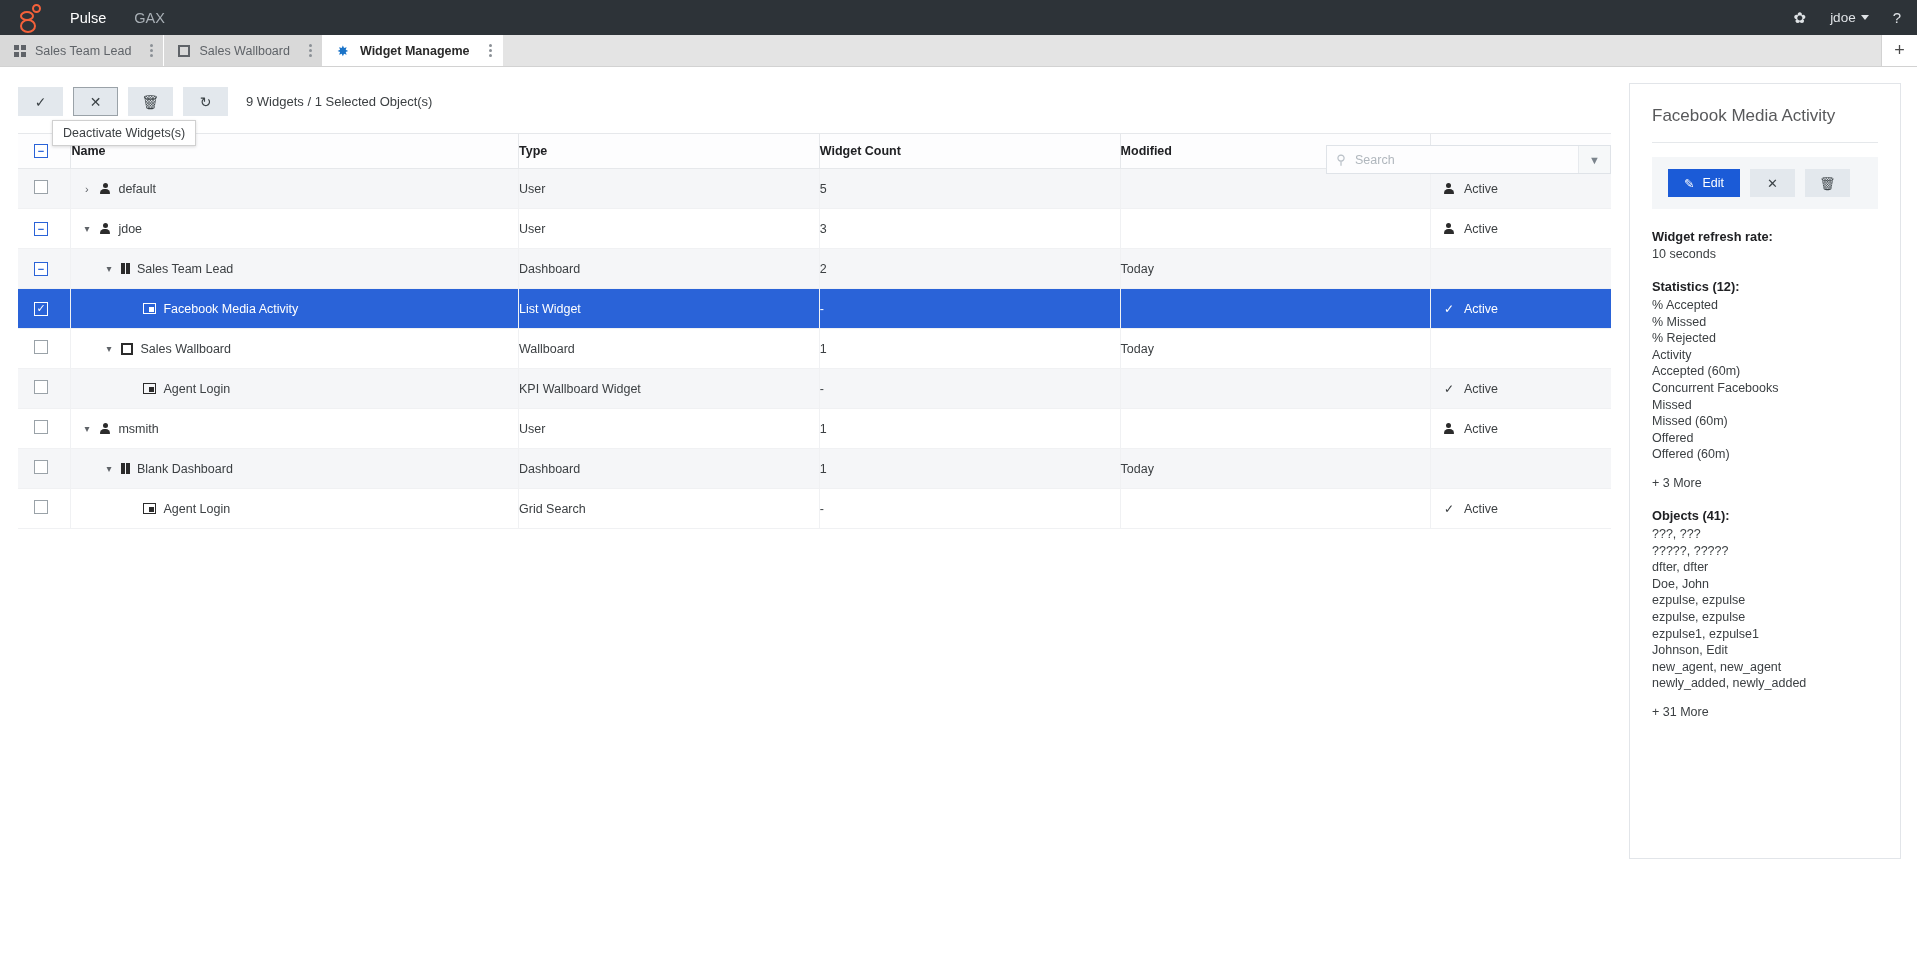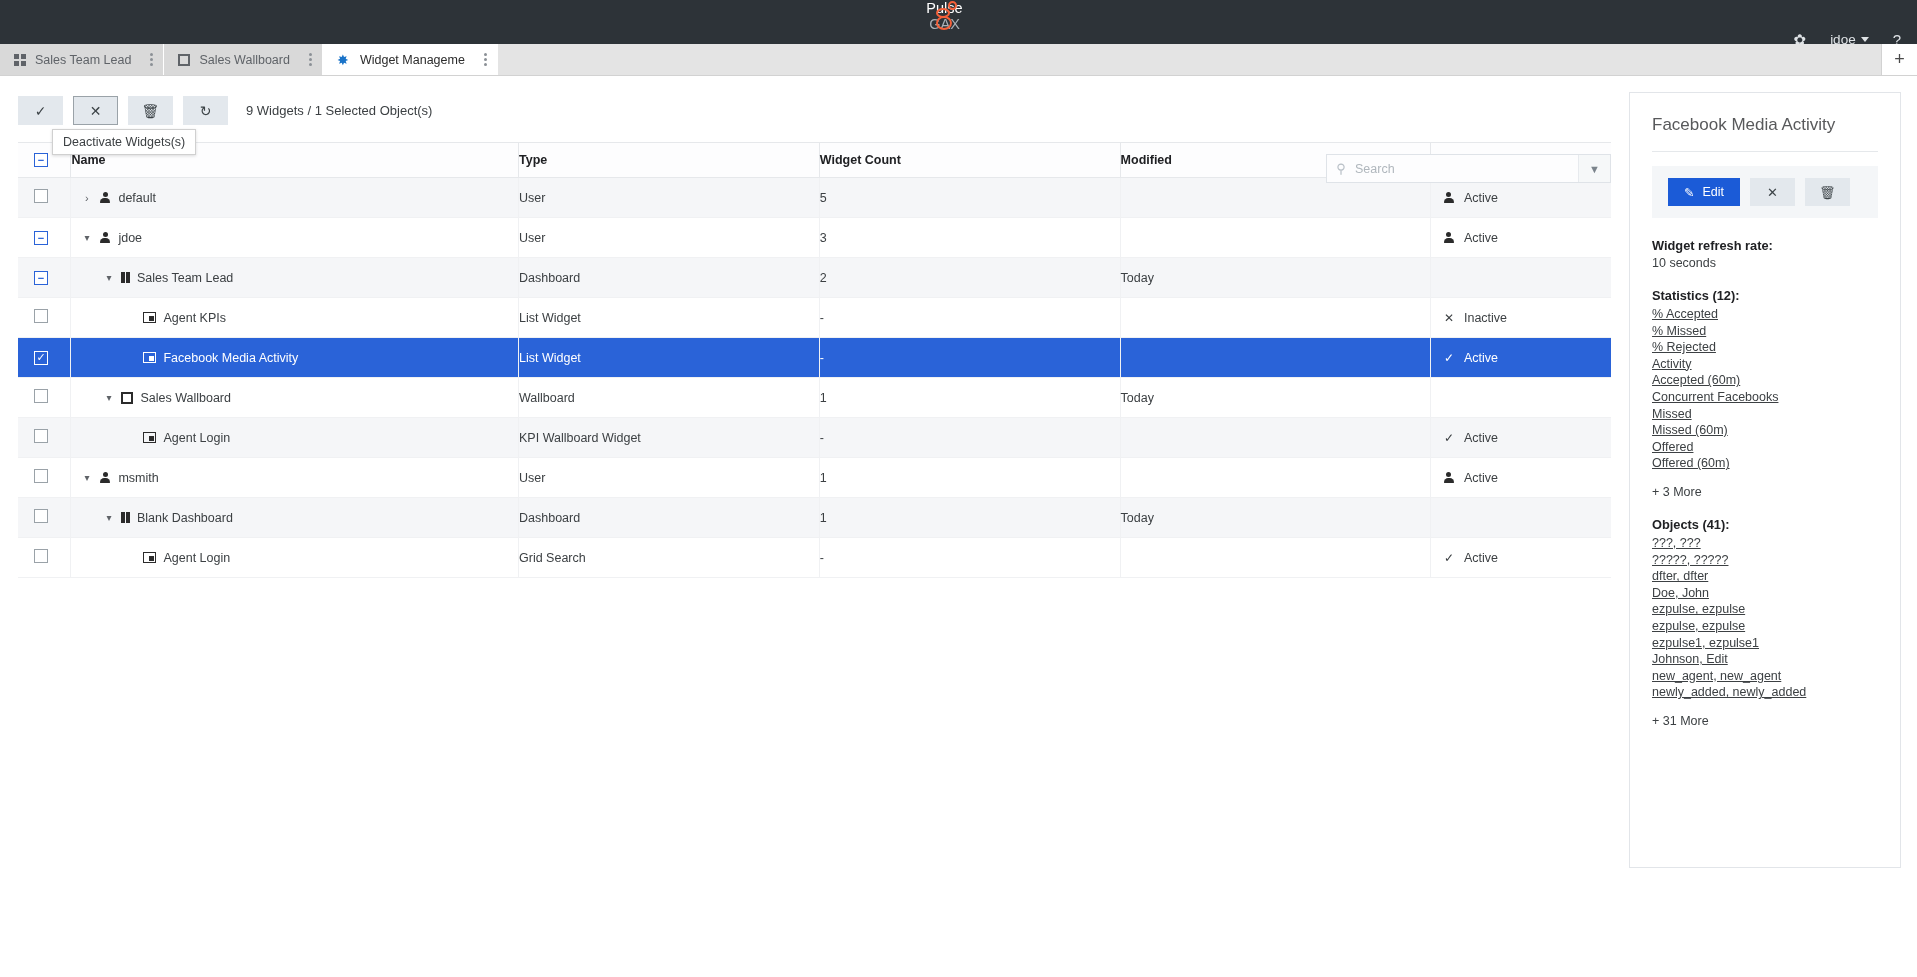--- a/index.html
+++ b/index.html
@@ -5,24 +5,23 @@
   * { box-sizing: border-box; margin: 0; padding: 0; }
   html, body {
     width: 1917px; height: 977px;
     background: #ffffff;
     font-family: "Liberation Sans", sans-serif;
     overflow: hidden;
   }
 
   
   .topbar {
-    height: 44px; background: #2d3338;
+    height: 35px; background: #2d3338;
     display: flex; align-items: center;
     padding: 0 16px;
-    flex-direction: column;
   }
   .logo { width: 34px; height: 30px; position: relative; margin-right: 20px; }
   .logo .ring1 { position: absolute; left: 16px; top: 1px; width: 9px; height: 9px;
                  border: 2px solid #f4613a; border-radius: 50%; }
   .logo .ring2 { position: absolute; left: 4px; top: 8px; width: 14px; height: 10px;
                  border: 2.5px solid #f4613a; border-radius: 50%; }
   .logo .ring3 { position: absolute; left: 4px; top: 16px; width: 16px; height: 14px;
                  border: 2.5px solid #f4613a; border-radius: 50%; }
   .navlink { color: #ffffff; font-size: 14.5px; margin-right: 28px; cursor: pointer; }
   .navlink.dim { color: #a9b0b6; }
@@ -41,21 +40,21 @@
   }
   .tab {
     display: flex; align-items: center; gap: 9px;
     padding: 0 10px 0 14px; min-width: 150px;
     background: #d9d9d9; border-right: 1px solid #ffffff;
     cursor: pointer; position: relative;
   }
   .tab.active { background: #ffffff; }
   .tab-label { font-size: 12.5px; color: #5f6368; white-space: nowrap;
                overflow: hidden; text-overflow: clip; max-width: 110px; }
-  .tab.active .tab-label { color: #2b2b2b; font-weight: normal; }
+  .tab.active .tab-label { color: #2b2b2b; font-weight: bold; }
   .tab-kebab { margin-left: auto; color: #8b9096; font-size: 12px; letter-spacing: 0;
                line-height: 1; padding-left: 10px; }
   .tab-kebab i { display:block; width:3px; height:3px; background:#8b9096; border-radius:50%; margin:2px 0; }
   .ico-grid4 { display: grid; grid-template-columns: 5px 5px; grid-template-rows: 5px 5px;
                gap: 2px; }
   .ico-grid4 span { background: #5f6368; display:block; }
   .ico-square { width: 12px; height: 12px; border: 2px solid #5f6368; }
   .ico-gear { width: 14px; height: 14px; color: #1a73c8; font-size: 14px; line-height: 14px; }
   .tab-add {
     margin-left: auto; width: 36px; display: flex; align-items: center; justify-content: center;
@@ -173,21 +172,21 @@
     display:flex; align-items:center; gap:8px; font-size:12.5px; cursor:pointer;
     font-family:"Liberation Sans", sans-serif;
   }
   .dbtn {
     width:45px; height:28px; background:#e3e8ed; border:none; cursor:pointer;
     display:flex; align-items:center; justify-content:center; color:#3c4347; font-size:13px;
   }
   .dlabel { font-size:12.8px; color:#202124; font-weight:bold; margin-bottom: 3px; }
   .dvalue { font-size:12.5px; color:#3c4043; }
   .dlist { margin-bottom: 0; }
-  .dlist li { list-style:none; font-size:12.5px; color:#3c4043; line-height: 16.6px; text-decoration: underline; }
+  .dlist li { list-style:none; font-size:12.5px; color:#3c4043; line-height: 16.6px; }
   .dgroup { margin-bottom: 18px; }
   .dmore { font-size:12.5px; color:#3c4043; margin-top: 13px; }
 </style>
 </head>
 <body>
 
 <div class="topbar">
   <div class="logo">
     <span class="ring1"></span>
       <span class="ring2"></span>
@@ -341,39 +340,20 @@
                   <i></i>
                 </span>
                 <span class="tx">Sales Team Lead</span>
               </div>
             </td>
             <td class="cell"><span class="tx">Dashboard</span></td>
             <td class="cell"><span class="tx">2</span></td>
             <td class="cell"><span class="tx">Today</span></td>
             <td class="cell" style="padding-left:0"></td>
           </tr>
-          <tr>
-            <td><span class="chk"></span></td>
-            <td class="cell" style="padding-left:54px">
-              <div class="namecell">
-                <span class="twisty"></span>
-                <span class="ico-widget"></span>
-                <span class="tx">Agent KPIs</span>
-              </div>
-            </td>
-            <td class="cell"><span class="tx">List Widget</span></td>
-            <td class="cell"><span class="tx">-</span></td>
-            <td class="cell"><span class="tx"></span></td>
-            <td class="cell" style="padding-left:0">
-              <div class="statcell">
-                <span class="g">✕</span>
-                <span class="tx">Inactive</span>
-              </div>
-            </td>
-          </tr>
           <tr class="sel">
             <td><span class="chk checked">✓</span></td>
             <td class="cell" style="padding-left:54px">
               <div class="namecell">
                 <span class="twisty"></span>
                 <span class="ico-widget"></span>
                 <span class="tx">Facebook Media Activity</span>
               </div>
             </td>
             <td class="cell"><span class="tx">List Widget</span></td>

